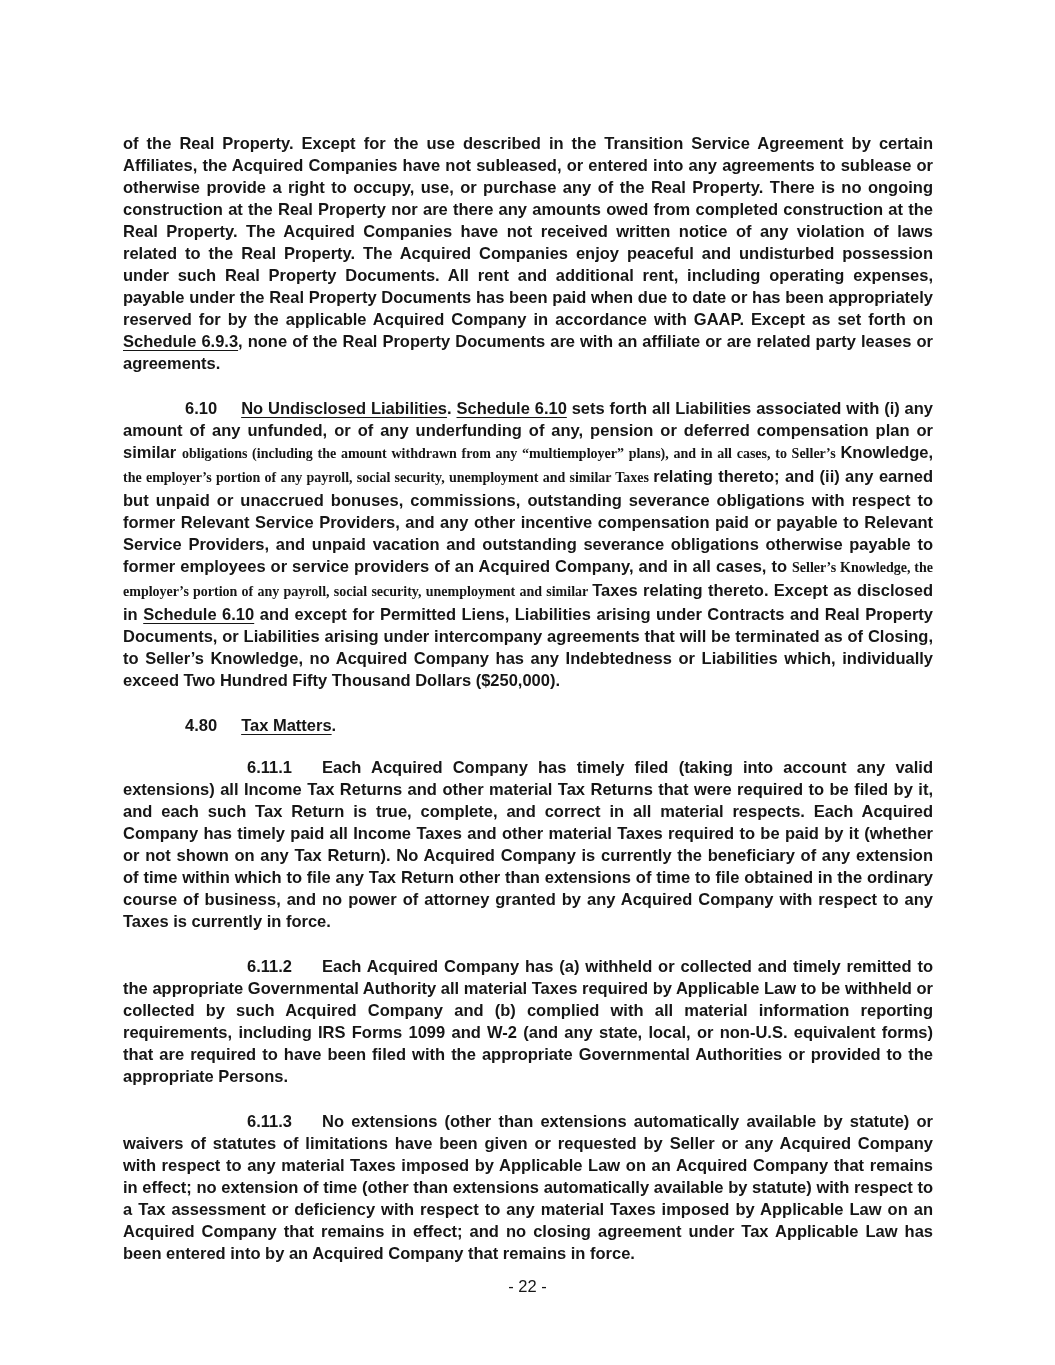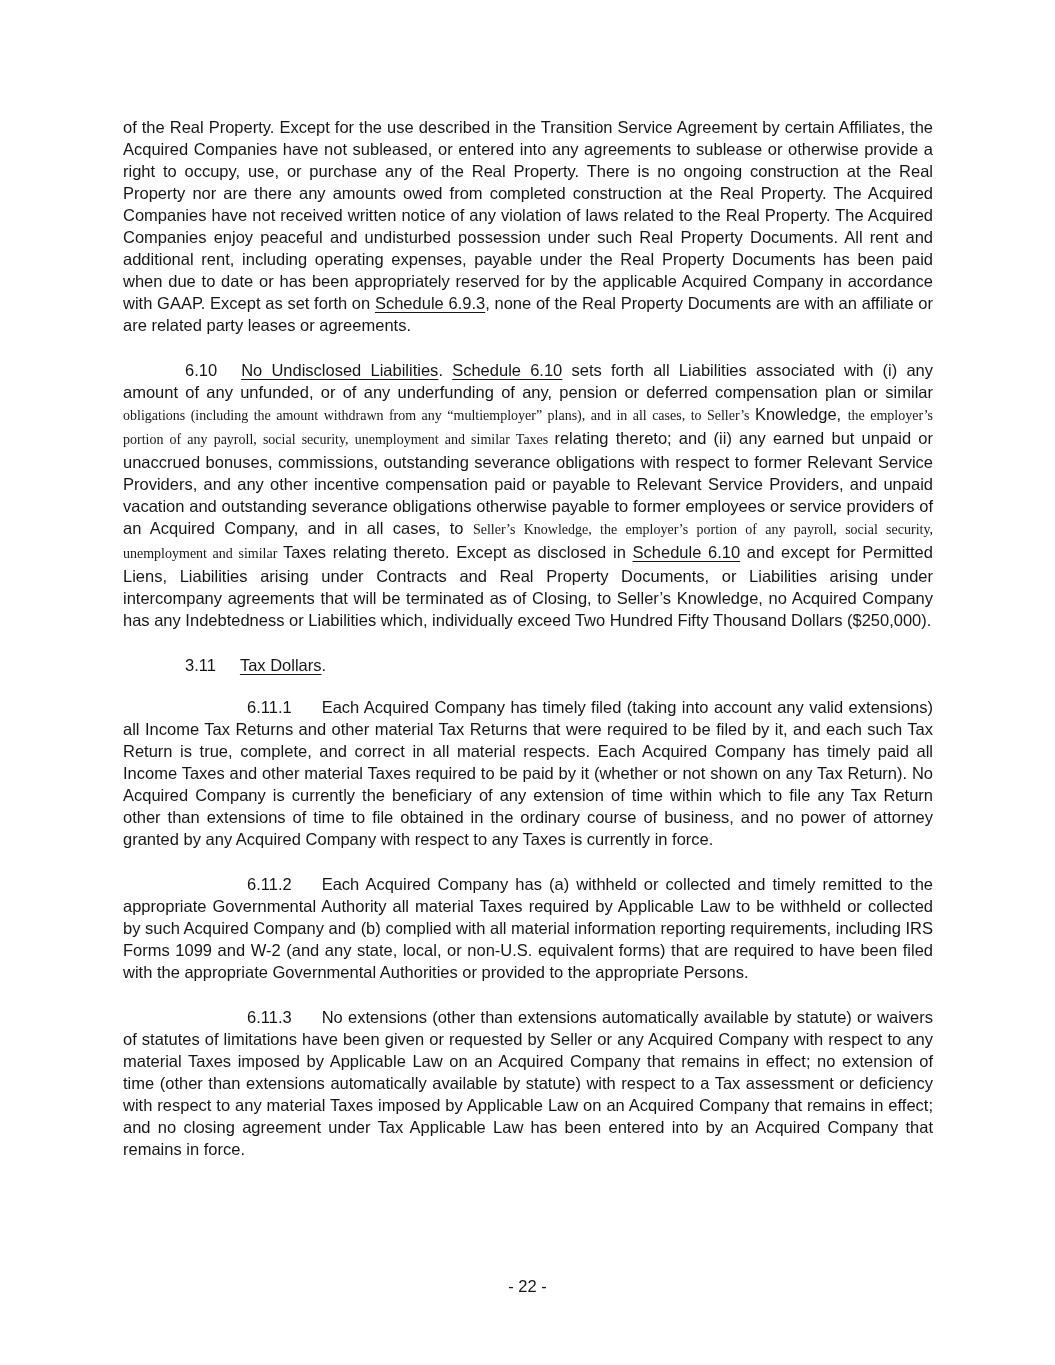--- a/index.html
+++ b/index.html
@@ -10,23 +10,24 @@
     background: #ffffff;
     color: #161616;
     font-family: "Liberation Sans", sans-serif;
     font-size: 16.5px;
     line-height: 22px;
     overflow: hidden;
   }
   .content {
     position: absolute;
     left: 123px;
-    top: 116px;
+    top: 132px;
     width: 810px;
     text-align: justify;
+    font-weight: bold;
   }
   p { margin: 0; }
   .gap    { margin-top: 23px; }
   .gap-lg { margin-top: 20px; }
   .section    { text-indent: 62px; }
   .subsection { text-indent: 124px; }
   .tab  { display: inline-block; width: 24px; }
   .tab2 { display: inline-block; width: 30px; }
   .u {
     text-decoration: underline;
@@ -47,21 +48,21 @@
 </style>
 </head>
 <body>
 
 <div class="content">
 
   <p><span>of the Real Property. Except for the use described in the Transition Service Agreement by certain Affiliates, the Acquired Companies have not subleased, or entered into any agreements to sublease or otherwise provide a right to occupy, use, or purchase any of the Real Property. There is no ongoing construction at the Real Property nor are there any amounts owed from completed construction at the Real Property. The Acquired Companies have not received written notice of any violation of laws related to the Real Property. The Acquired Companies enjoy peaceful and undisturbed possession under such Real Property Documents. All rent and additional rent, including operating expenses, payable under the Real Property Documents has been paid when due to date or has been appropriately reserved for by the applicable Acquired Company in accordance with GAAP.  Except as set forth on </span><span class="u">Schedule 6.9.3</span><span>, none of the Real Property Documents are with an affiliate or are related party leases or agreements.</span></p>
 
   <p class="section gap"><span>6.10</span><span class="tab"></span><span class="u">No Undisclosed Liabilities</span><span>.  </span><span class="u">Schedule 6.10</span><span> sets forth all Liabilities associated with (i) any amount of any unfunded, or of any underfunding of any, pension or deferred compensation plan or similar </span><span class="serif">obligations (including the amount withdrawn from any “multiemployer” plans), and in all cases, to Seller’s </span><span>Knowledge, </span><span class="serif">the employer’s portion of any payroll, social security, unemployment and similar Taxes </span><span>relating thereto; and (ii) any earned but unpaid or unaccrued bonuses, commissions, outstanding severance obligations with respect to former Relevant Service Providers, and any other incentive compensation paid or payable to Relevant Service Providers, and unpaid vacation and outstanding severance obligations otherwise payable to former employees or service providers of an Acquired Company, and in all cases, to </span><span class="serif">Seller’s Knowledge, the employer’s portion of any payroll, social security, unemployment and similar </span><span>Taxes relating thereto. Except as disclosed in </span><span class="u">Schedule 6.10</span><span> and except for Permitted Liens, Liabilities arising under Contracts and Real Property Documents, or Liabilities arising under intercompany agreements that will be terminated as of Closing, to Seller’s Knowledge, no Acquired Company has any Indebtedness or Liabilities which, individually exceed Two Hundred Fifty Thousand Dollars ($250,000).</span></p>
 
-  <p class="section gap"><span>3.11</span><span class="tab"></span><span class="u">Tax Dollars</span><span>.</span></p>
+  <p class="section gap"><span>4.80</span><span class="tab"></span><span class="u">Tax Matters</span><span>.</span></p>
 
   <p class="subsection gap-lg"><span>6.11.1</span><span class="tab2"></span><span>Each Acquired Company has timely filed (taking into account any valid extensions) all Income Tax Returns and other material Tax Returns that were required to be filed by it, and each such Tax Return is true, complete, and correct in all material respects.  Each Acquired Company has timely paid all Income Taxes and other material Taxes required to be paid by it (whether or not shown on any Tax Return).  No Acquired Company is currently the beneficiary of any extension of time within which to file any Tax Return other than extensions of time to file obtained in the ordinary course of business, and no power of attorney granted by any Acquired Company with respect to any Taxes is currently in force.</span></p>
 
   <p class="subsection gap"><span>6.11.2</span><span class="tab2"></span><span>Each Acquired Company has (a) withheld or collected and timely remitted to the appropriate Governmental Authority all material Taxes required by Applicable Law to be withheld or collected by such Acquired Company and (b) complied with all material information reporting requirements, including IRS Forms 1099 and W-2 (and any state, local, or non-U.S. equivalent forms) that are required to have been filed with the appropriate Governmental Authorities or provided to the appropriate Persons.</span></p>
 
   <p class="subsection gap"><span>6.11.3</span><span class="tab2"></span><span>No extensions (other than extensions automatically available by statute) or waivers of statutes of limitations have been given or requested by Seller or any Acquired Company with respect to any material Taxes imposed by Applicable Law on an Acquired Company that remains in effect; no extension of time (other than extensions automatically available by statute) with respect to a Tax assessment or deficiency with respect to any material Taxes imposed by Applicable Law on an Acquired Company that remains in effect; and no closing agreement under Tax Applicable Law has been entered into by an Acquired Company that remains in force.</span></p>
 
 </div>
 
 <div class="footer">- 22 -</div>

